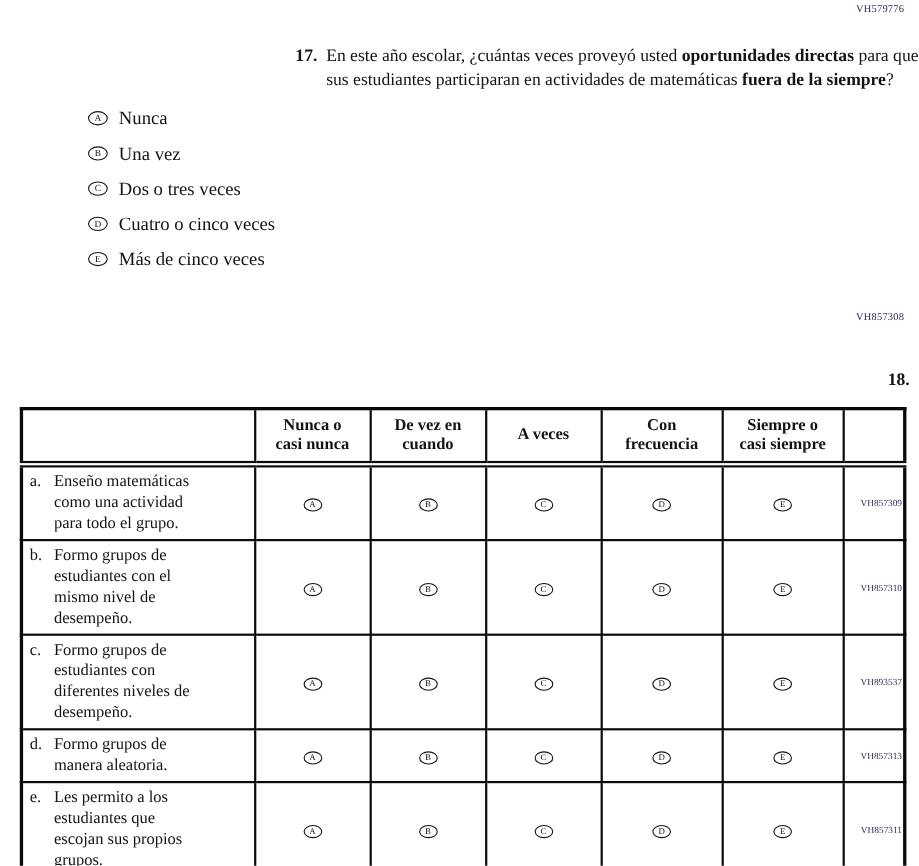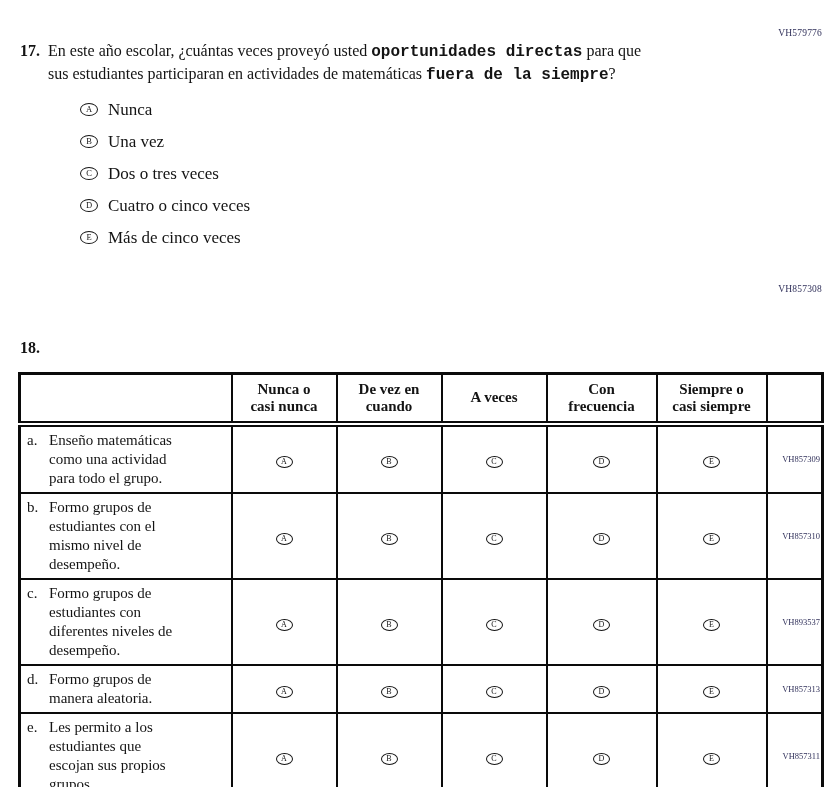--- a/index.html
+++ b/index.html
@@ -12,41 +12,41 @@
     overflow: hidden;
   }
   .vh-code {
     position: absolute;
     right: 13px;
     font-size: 9.5px;
     letter-spacing: .2px;
     color: #30305a;
     font-family: "Liberation Serif", "DejaVu Serif", serif;
   }
-  .code-q17 { top: 28px; }
+  .code-q17 { top: 4px; }
   .code-q18 { top: 284px; }
 
   .q-block { margin-left: 20px; }
   .q17-block { padding-top: 40px; }
   .q18-block { margin-top: 90px; }
 
-  .q-row { display: flex; align-items: flex-start; }
+  .q-row { display: flex; align-items: flex-start; justify-content: flex-end; }
   .qnum {
     width: 28px;
     flex: 0 0 28px;
     font-weight: bold;
     font-size: 16px;
     line-height: 22px;
   }
   .qtext {
     font-size: 16px;
     line-height: 22px;
     max-width: 700px;
   }
-  .qtext b { font-weight: bold; font-family: Liberation Mono, monospace; }
+  .qtext b { font-weight: bold; }
 
   ul.options { list-style: none; margin: 14px 0 0 60px; }
   ul.options li {
     display: flex;
     align-items: center;
     margin-bottom: 13px;
     height: 19px;
   }
   .bubble {
     display: inline-flex;

